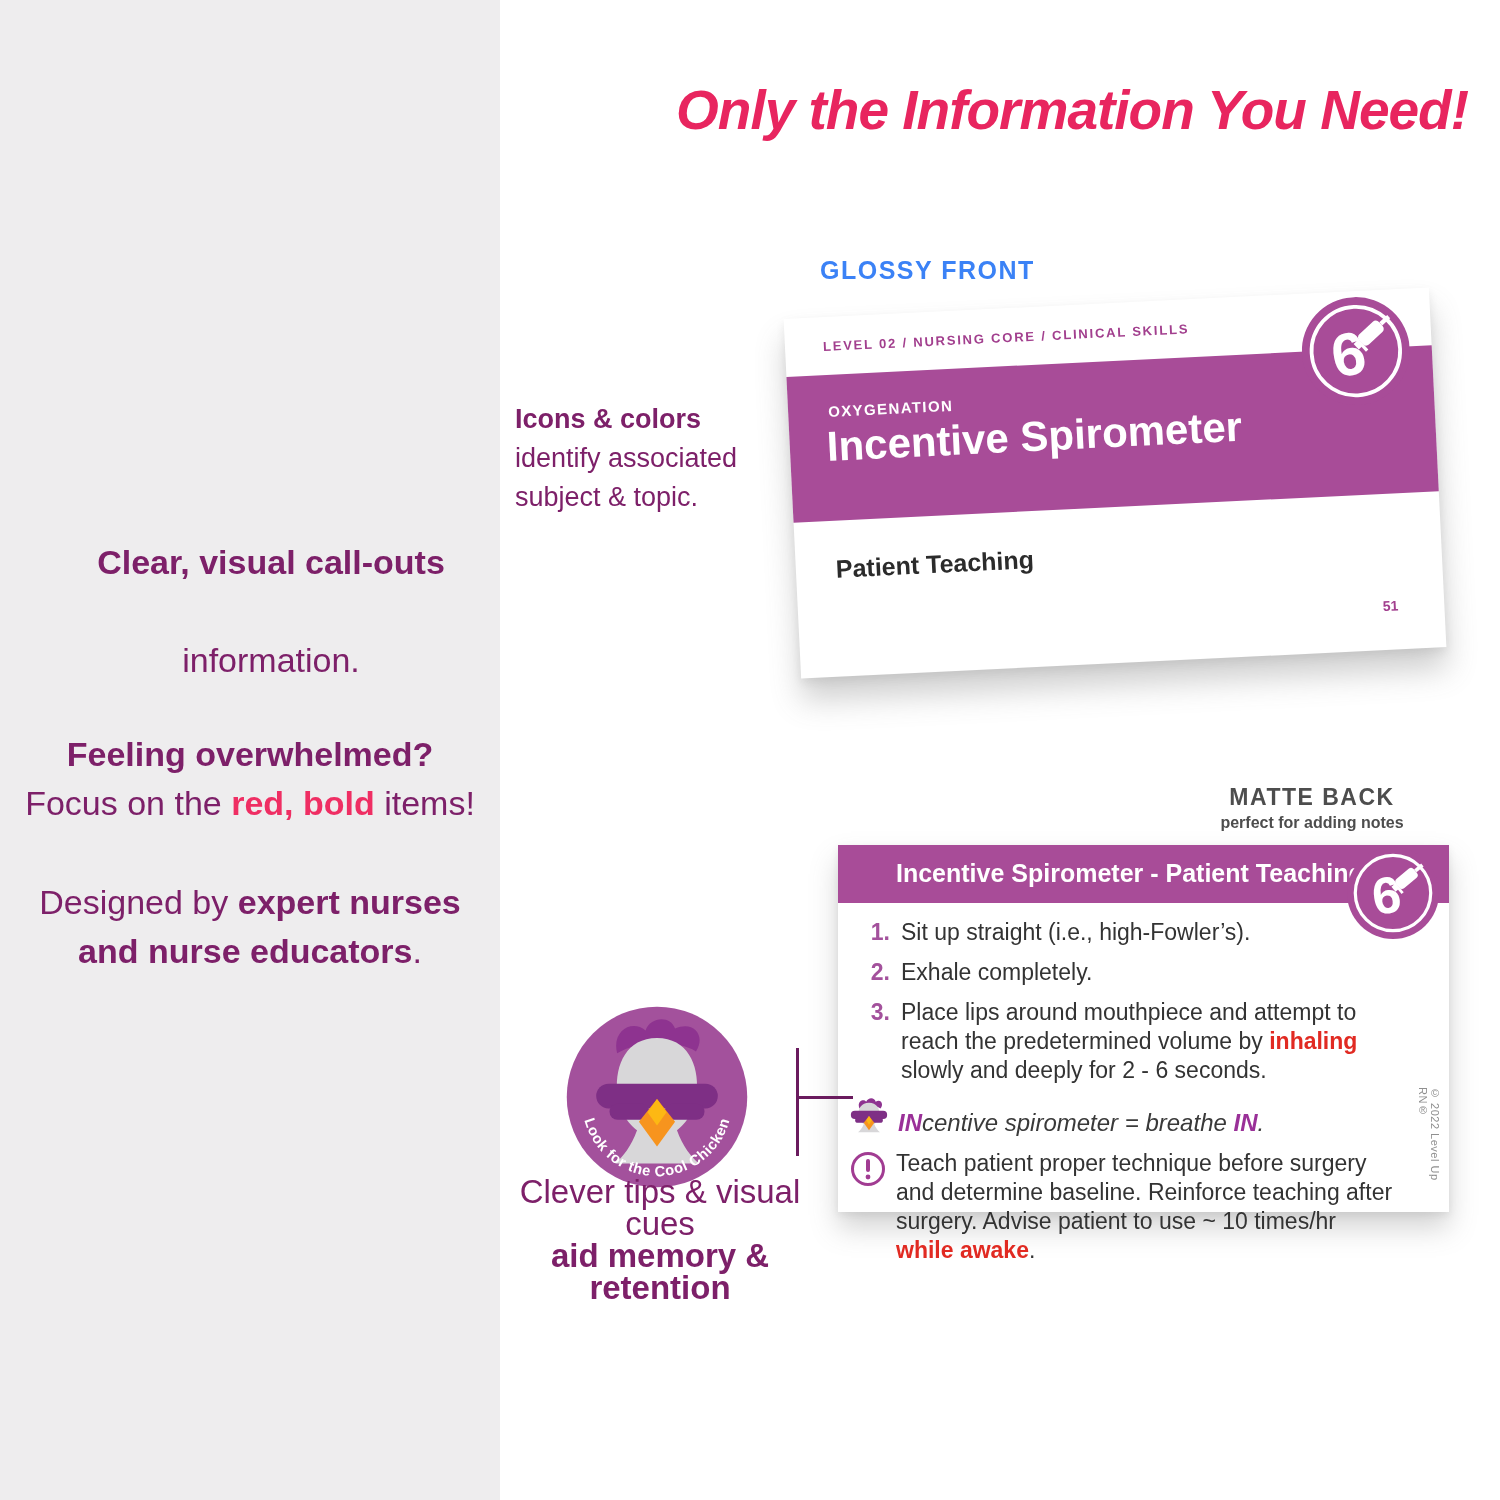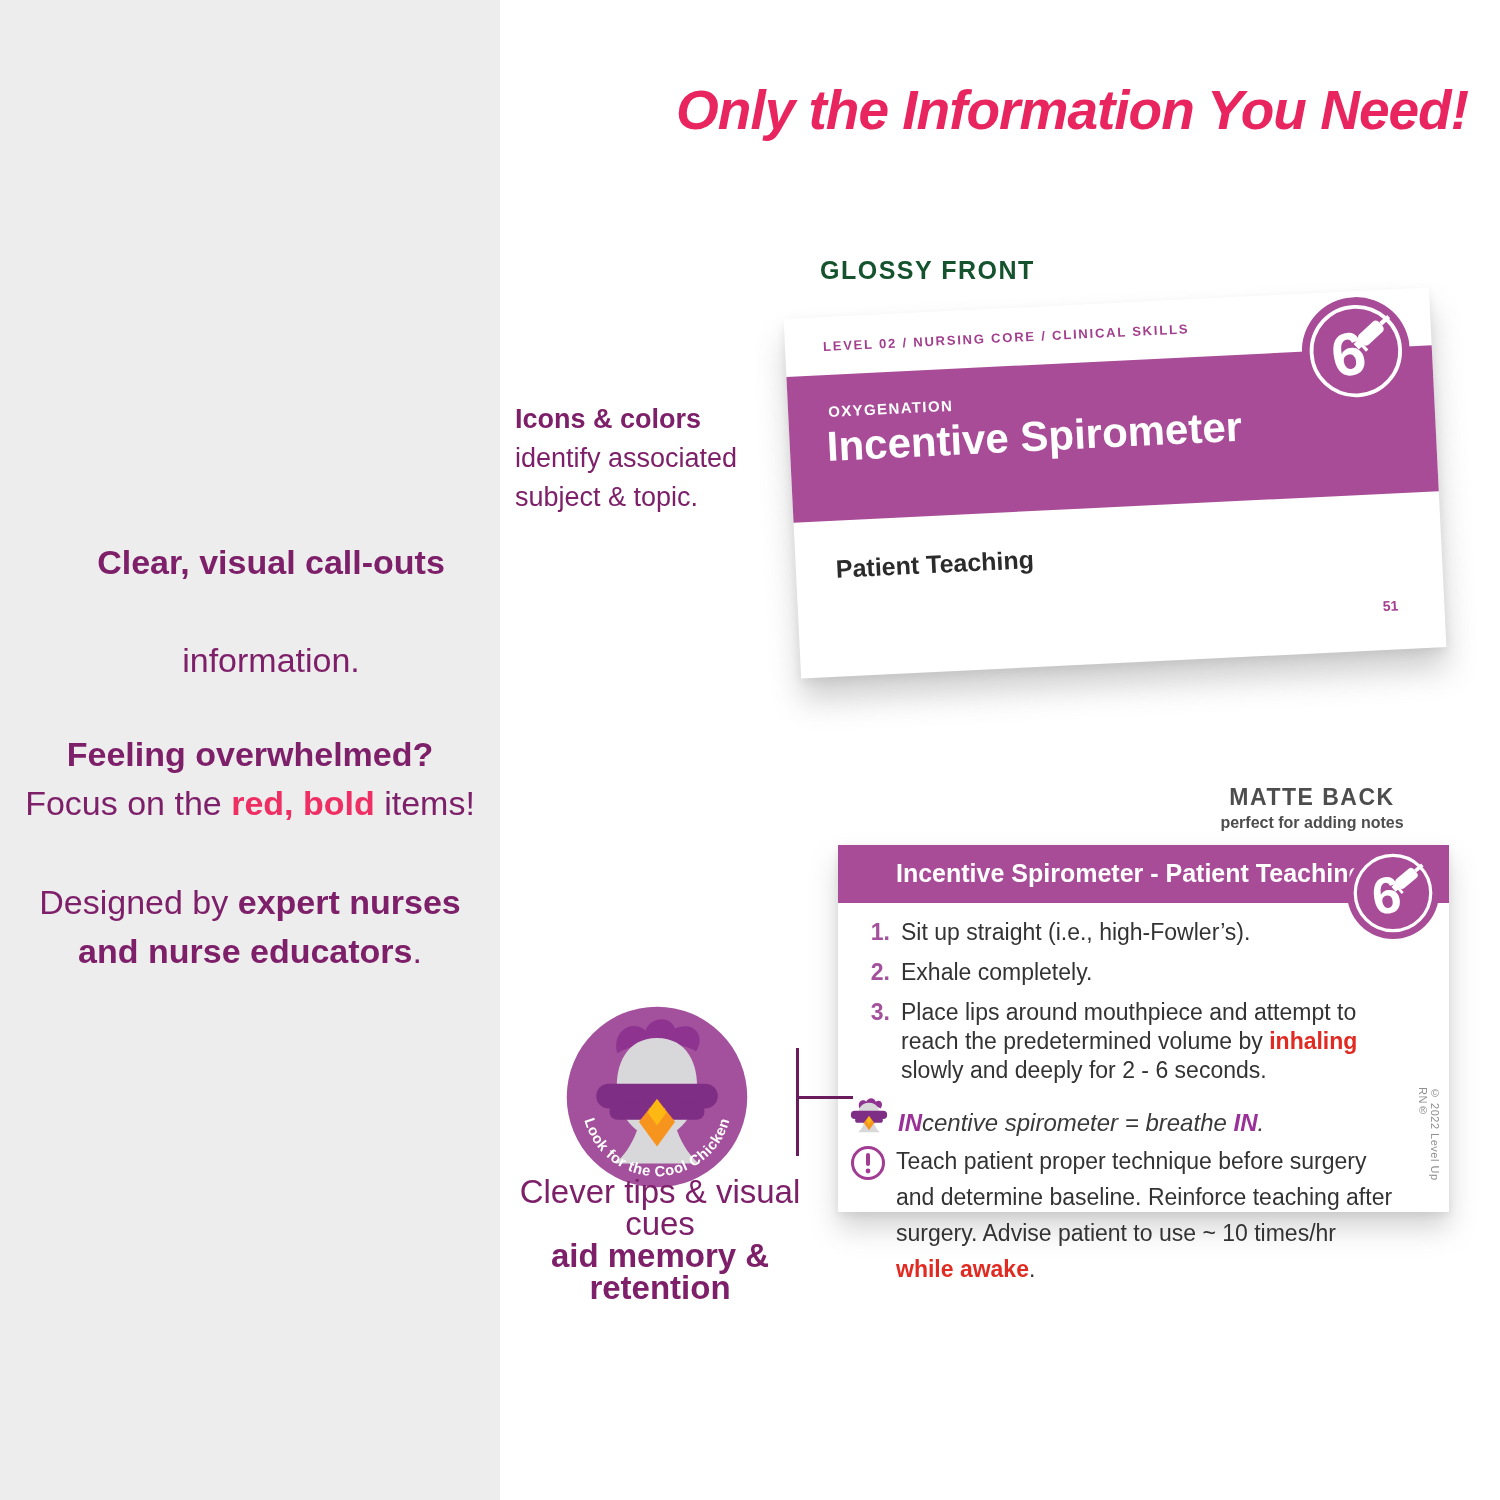--- a/index.html
+++ b/index.html
@@ -8,21 +8,21 @@
   
   .sidebar{position:absolute;left:0;top:0;width:500px;height:1500px;background:#EEEDEE;}
   .side-block{position:absolute;width:500px;text-align:center;color:#7D2069;
               font-size:34px;line-height:49px;}
   .b{font-weight:bold;}
   .pink{color:#EF2E63;font-weight:bold;}
   
   .headline{position:absolute;left:520px;top:78px;width:1104px;text-align:center;
             color:#E8255F;font-size:55px;font-weight:bold;font-style:italic;letter-spacing:-1px;}
   
-  .sec-label{position:absolute;color:#14532d;font-weight:800;letter-spacing:1.5px;font-size:25px;}
+  .sec-label{position:absolute;color:#3b82f6;font-weight:800;letter-spacing:1.5px;font-size:25px;}
   .matte-wrap{position:absolute;left:1162px;top:784px;width:300px;text-align:center;color:#4D4D4D;}
   .matte-wrap .lab{font-size:23px;font-weight:800;letter-spacing:1.5px;}
   .matte-wrap .sub{font-size:16px;font-weight:bold;margin-top:3px;}
   
   .caption-front{position:absolute;left:515px;top:400px;width:270px;color:#7D2069;
                  font-size:27px;line-height:39px;}
   .caption-badge{position:absolute;left:510px;top:1176px;width:300px;text-align:center;
                  color:#7D2069;font-size:33px;line-height:32px;}
   
   .front-card{position:absolute;left:792px;top:303px;width:646px;height:360px;background:#fff;
@@ -43,21 +43,21 @@
   .bc-header .t{position:absolute;left:58px;top:14px;color:#fff;font-size:25px;font-weight:bold;}
   .bc-logo{position:absolute;right:10px;top:2px;width:92px;height:92px;}
   .bc-body{position:absolute;left:0;top:62px;width:560px;}
   .step{display:flex;font-size:23px;line-height:29px;color:#333;margin-top:11px;}
   .step .num{width:52px;min-width:52px;text-align:right;margin-right:11px;color:#A3519C;font-weight:bold;}
   .red{color:#E12A22;font-weight:bold;}
   .mnemo{display:flex;align-items:flex-end;margin-top:12px;margin-left:10px;
          font-size:24px;font-style:italic;color:#3A3A3A;}
   .mnemo .ic{width:42px;min-width:42px;height:40px;margin-right:8px;}
   .mn-in{color:#9A3098;font-weight:bold;}
-  .alert{display:flex;margin-top:6px;margin-left:12px;font-size:23px;line-height:36px;color:#333;}
+  .alert{display:flex;margin-top:12px;margin-left:12px;font-size:23px;line-height:29px;color:#333;}
   .alert .ic{width:36px;min-width:36px;height:36px;margin-right:10px;margin-top:2px;}
   .bc-copy{position:absolute;right:8px;top:242px;writing-mode:vertical-rl;
            font-size:11px;color:#909090;letter-spacing:.5px;}
   
   .conn-v{position:absolute;left:796px;top:1048px;width:3px;height:108px;background:#6A1B5E;}
   .conn-h{position:absolute;left:796px;top:1096px;width:57px;height:3px;background:#6A1B5E;}
   .badge{position:absolute;left:562px;top:1002px;width:190px;height:190px;}
 </style>
 </head>
 <body>

